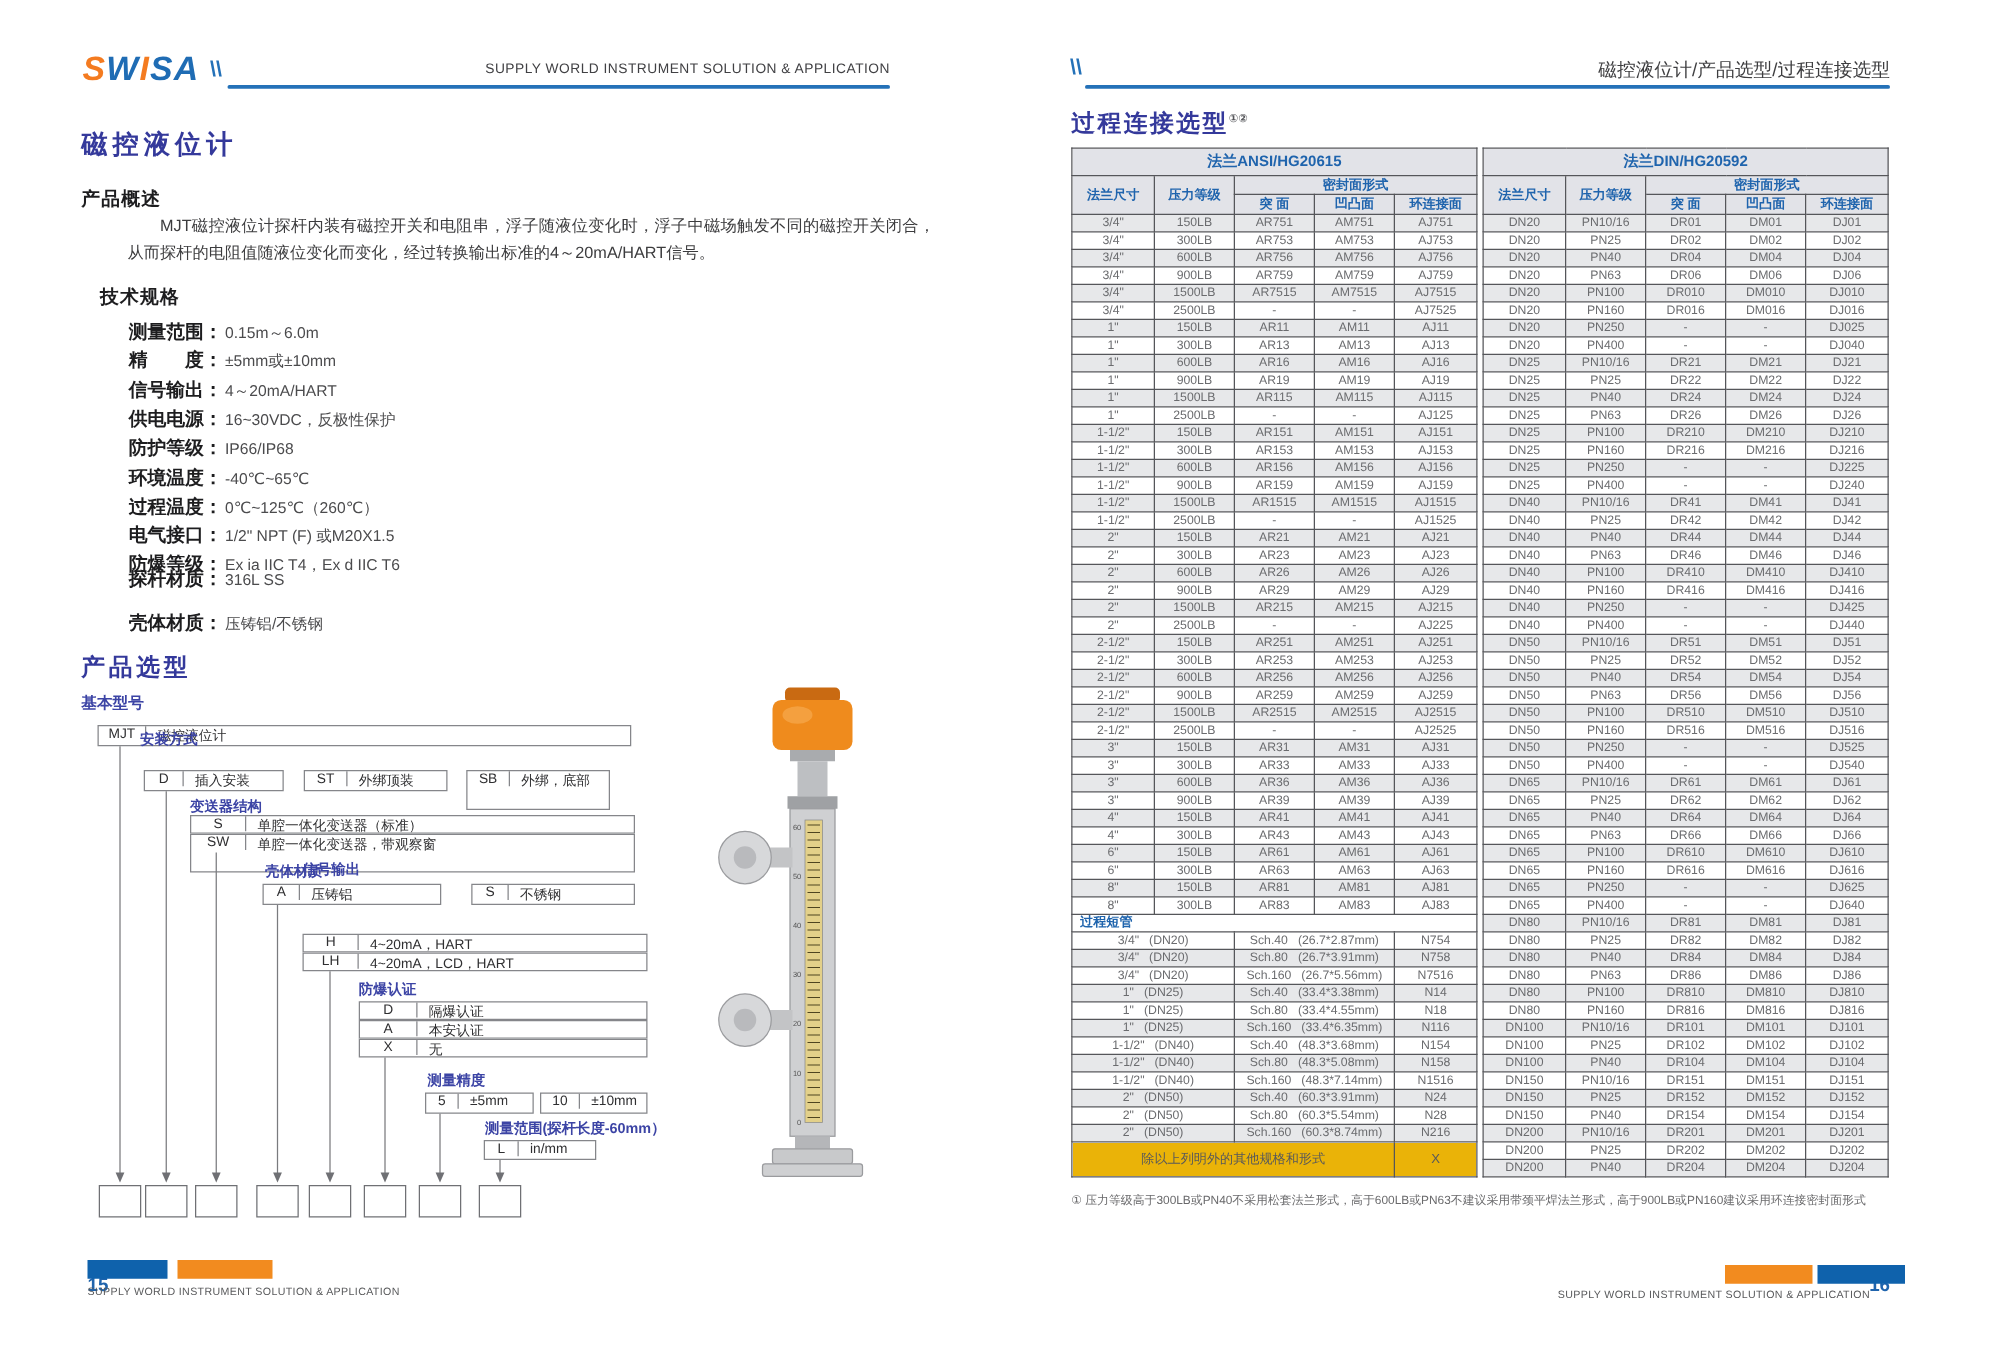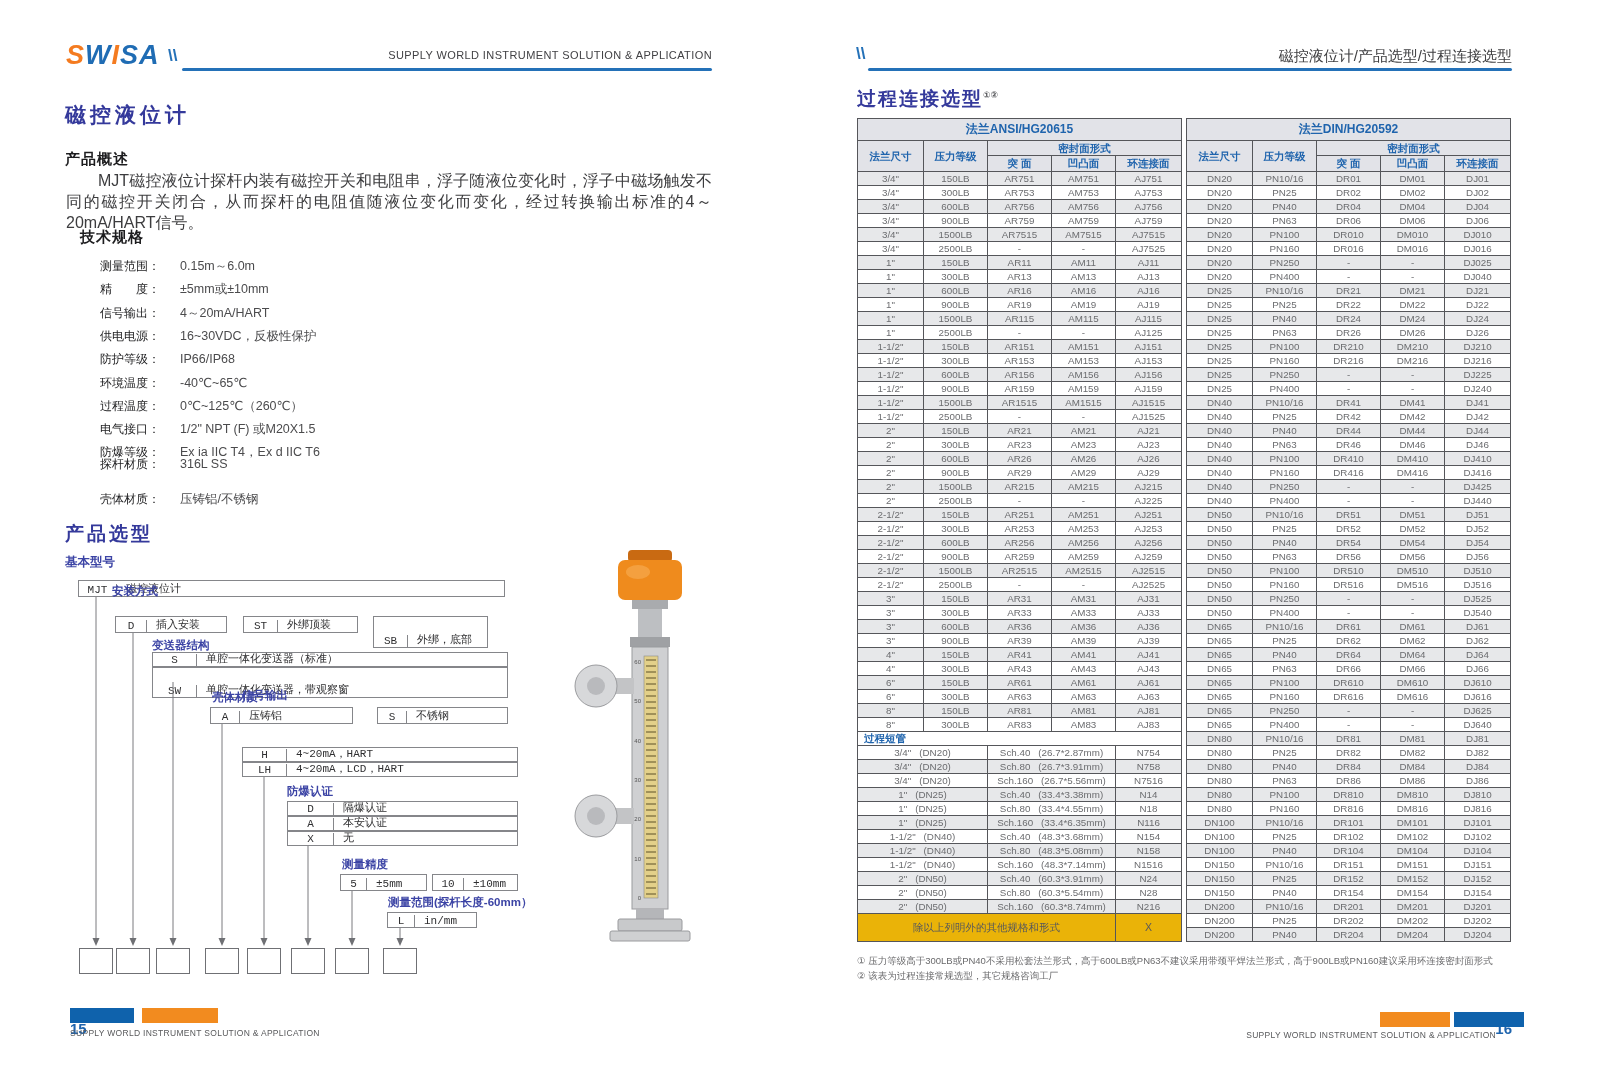--- a/index.html
+++ b/index.html
@@ -15,30 +15,30 @@
   .breadcrumb{font-size:15px;color:#3e3e40;}
   .pagenum{font-size:15px;font-weight:bold;color:#1f64ad;margin-top:32px;}
   .bar{height:15px;}
   .bar.blue{background:#0f62ac;}
   .bar.orange{background:#f28b1f;}
   .ftr-tagline{font-size:8.5px;color:#58595b;letter-spacing:.3px;}
 
   
   .h-title{font-size:21px;font-weight:bold;color:#34399b;letter-spacing:4px;}
   .h-sub{font-size:15px;font-weight:bold;color:#1d1d1f;letter-spacing:1px;}
-  .para{font-size:16px;line-height:21px;color:#3c3c3e;text-indent:2em;text-align:justify;}
+  .para{font-size:13px;line-height:21px;color:#3c3c3e;text-indent:2em;text-align:justify;margin-left:36px;}
   .spec-row{position:absolute;white-space:nowrap;}
-  .spec-label{display:inline-block;width:78px;font-weight:normal;color:#1d1d1f;font-size:12px;}
+  .spec-label{display:inline-block;width:78px;font-weight:bold;color:#1d1d1f;font-size:15px;text-align:right;}
   .spec-value{font-size:12.5px;color:#4b4b4d;padding-left:2px;}
 
   
   .sel-heading{font-size:19px;font-weight:bold;color:#34399b;letter-spacing:3px;}
   .sel-sub{font-size:12.5px;font-weight:bold;color:#3c44a5;}
-  .selbox{position:absolute;border:1px solid #85868a;background:#fff;display:flex;align-items:flex-end;
-          font-size:11px;color:#2f2f31;box-sizing:border-box;font-family:Liberation Mono, monospace;}
+  .selbox{position:absolute;border:1px solid #85868a;background:#fff;display:flex;align-items:flex-start;
+          font-size:11px;color:#2f2f31;box-sizing:border-box;}
   .selcode{display:flex;align-items:center;justify-content:center;border-right:1px solid #85868a;flex:0 0 auto;}
   .seldesc{display:flex;align-items:center;padding-left:9px;white-space:nowrap;overflow:hidden;}
   .grp-label{position:absolute;font-size:11.5px;font-weight:bold;color:#3c44a5;white-space:nowrap;}
   .codebox{position:absolute;width:34px;height:26px;border:1.2px solid #6f7074;background:#fff;box-sizing:border-box;}
 
   
   .tbl-title{font-size:19px;font-weight:bold;color:#34399b;letter-spacing:2px;}
   .tbl-title sup{font-size:9px;letter-spacing:0;color:#55565a;}
   .tables{display:flex;gap:4px;}
   table.ct{border-collapse:collapse;table-layout:fixed;width:324px;}
@@ -1009,21 +1009,20 @@
             <td>DR204</td>
             <td>DM204</td>
             <td>DJ204</td>
           </tr>
         </tbody>
       </table>
   </div>
 
   <div class="abs" id="footnotes" style="left:857px;top:953px;width:680px;">
       <div class="footnote">① 压力等级高于300LB或PN40不采用松套法兰形式，高于600LB或PN63不建议采用带颈平焊法兰形式，高于900LB或PN160建议采用环连接密封面形式</div>
-      <div class="footnote">② 该表为过程连接常规选型，其它规格咨询工厂</div>
     </div>
 
   <div class="abs pagenum" style="left:1412px;top:988px;width:100px;text-align:right;">16</div>
   <div class="abs bar orange" style="left:1380px;top:1012px;width:70px;"></div>
   <div class="abs bar blue" style="left:1454px;top:1012px;width:70px;"></div>
   <div class="abs ftr-tagline" style="left:1100px;top:1030px;width:396px;text-align:right;">SUPPLY WORLD INSTRUMENT SOLUTION &amp; APPLICATION</div>
 
 </div>
 
 </body></html>

